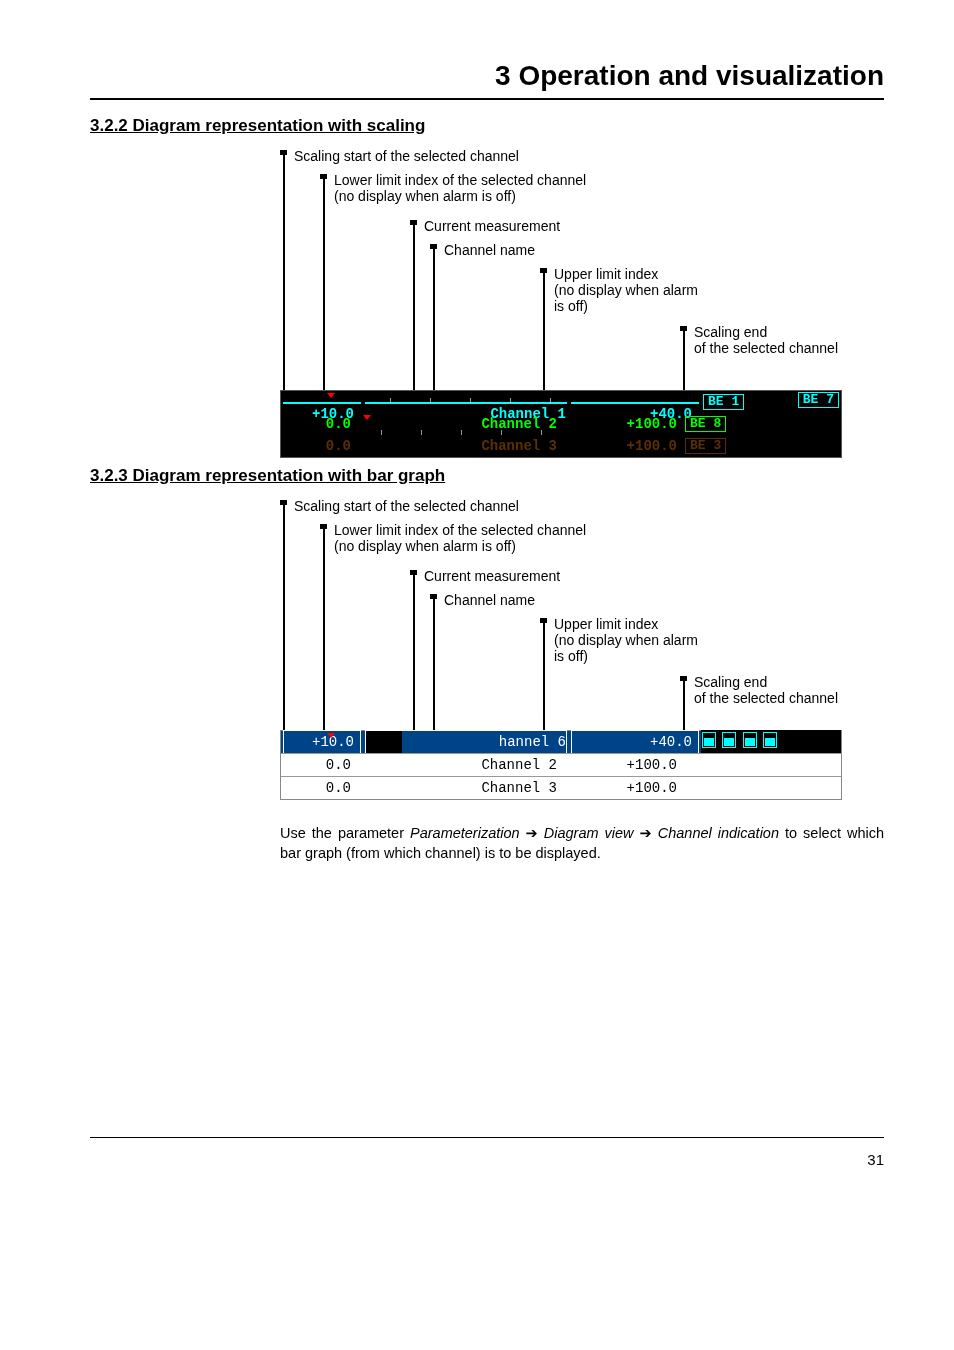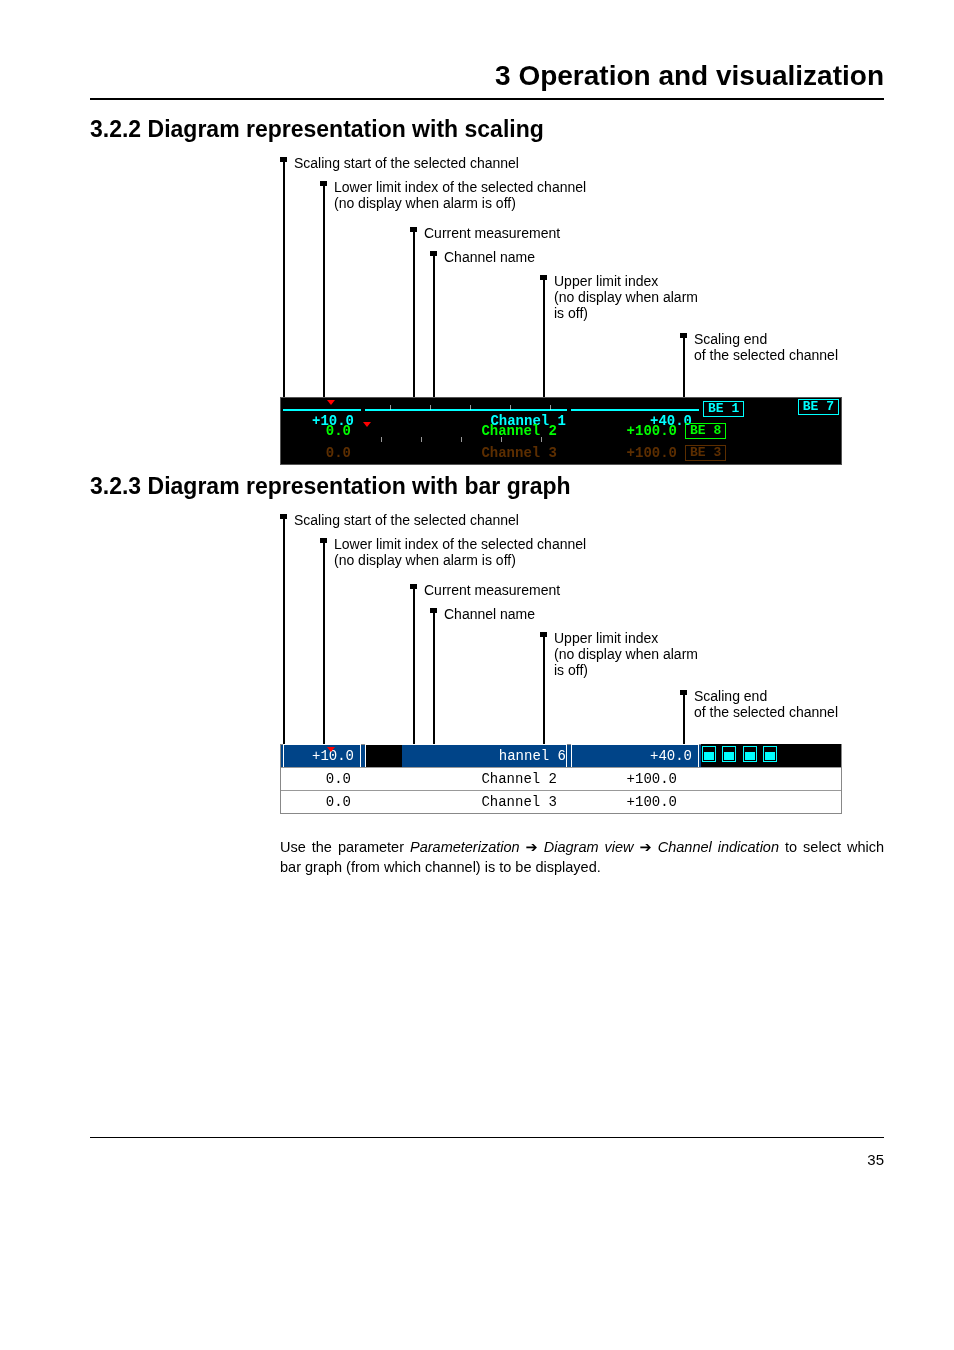--- a/index.html
+++ b/index.html
@@ -26,23 +26,24 @@
     border: none;
     border-top: 2.5px solid #000;
     margin: 0 0 16px 0;
   }
   .hr-thin {
     border: none;
     border-top: 1px solid #000;
     margin: 0;
   }
   .section-heading {
-    font-size: 23px;
+    font-size: 17px;
     font-weight: bold;
     margin: 8px 0 14px 0;
+    text-decoration: underline;
   }
   .diagram-wrap {
     margin-left: 190px;
     position: relative;
   }
   .callouts {
     position: relative;
     height: 240px;
     font-size: 14px;
   }
@@ -337,14 +338,14 @@
 
   <div class="paragraph">
     <span>Use the parameter </span><span class="italic">Parameterization</span>
     <span>➔</span>
     <span class="italic">Diagram view</span>
     <span>➔</span>
     <span class="italic">Channel indication</span><span> to select which bar graph (from which channel) is to be displayed.</span>
   </div>
 
   <hr class="hr-thin" style="position:absolute; bottom:60px; left:90px; right:70px;">
-  <div class="pagenum">35</div>
+  <div class="pagenum">31</div>
 </div>
 
 </body></html>

